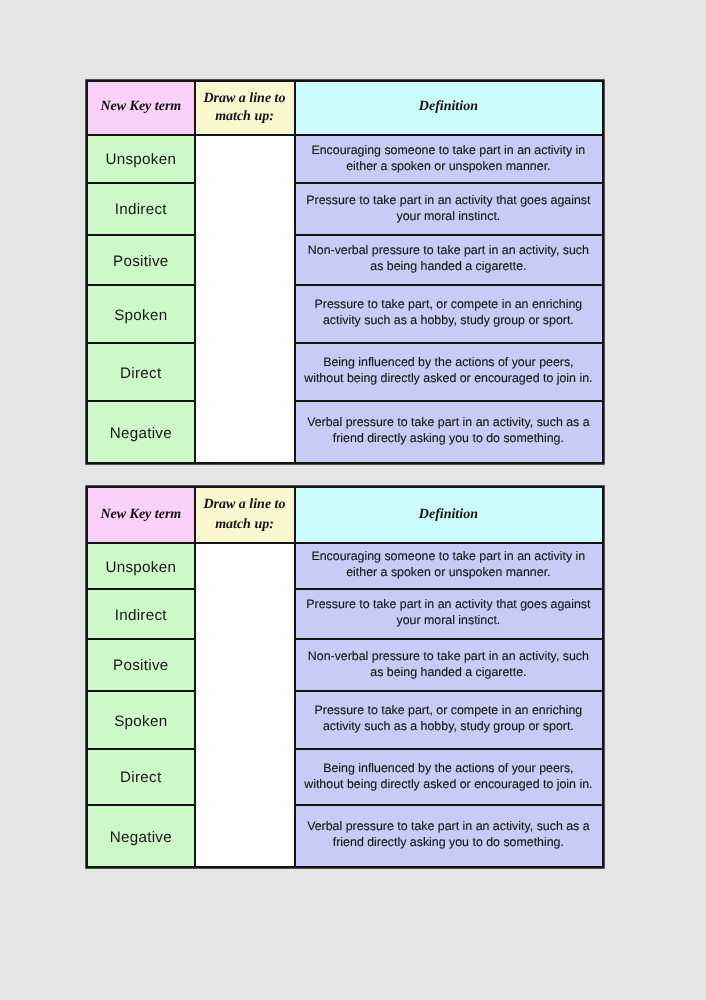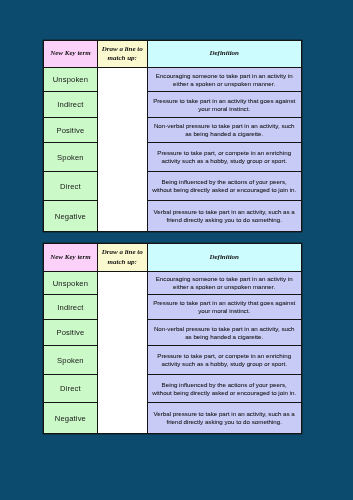--- a/index.html
+++ b/index.html
@@ -1,21 +1,21 @@
 <!DOCTYPE html>
 <html><head>
 <meta charset="utf-8">
 <title>Peer Pressure Key Terms Matching Worksheet</title>
 <style>
   html,body{margin:0;padding:0;}
   body{
     width:353px;height:500px;background:#ffffff;
     font-family:"Liberation Sans",sans-serif;overflow:hidden;
   }
-  .page{position:relative;width:353px;height:500px;background:#0c4a6e;}
+  .page{position:relative;width:353px;height:500px;background:#e5e5e5;}
 
   
   .tbl{
     position:absolute;border-collapse:collapse;table-layout:fixed;
     width:258.7px;box-shadow:0 0 0 0.35px #141414;
   }
   .tbl td{border:1.1px solid #141414;padding:0;text-align:center;vertical-align:middle;}
 
   .col-term{width:53.2px;}
   .col-match{width:49.3px;}

